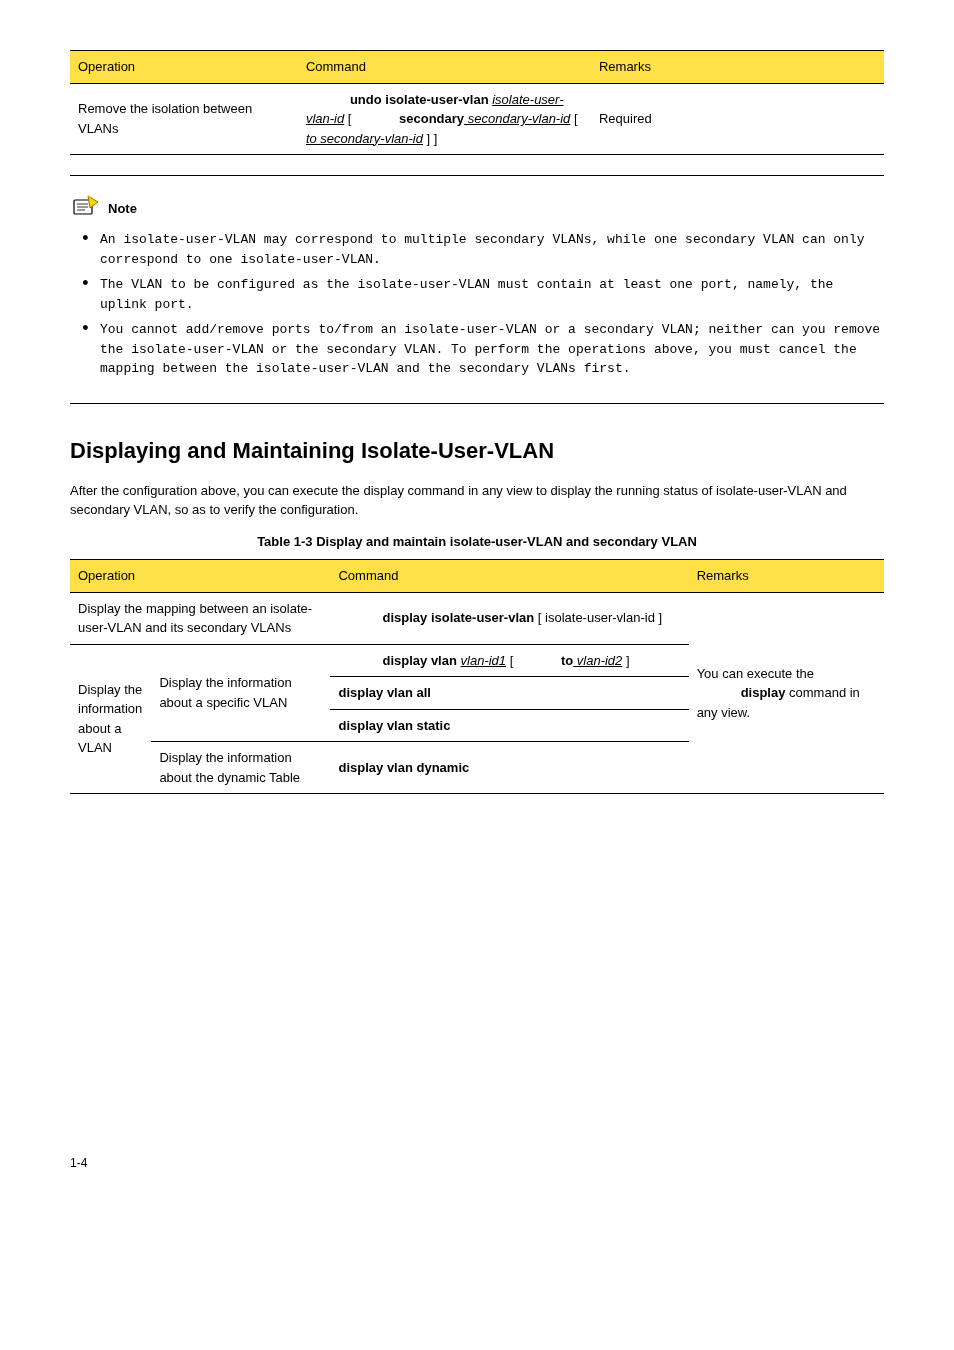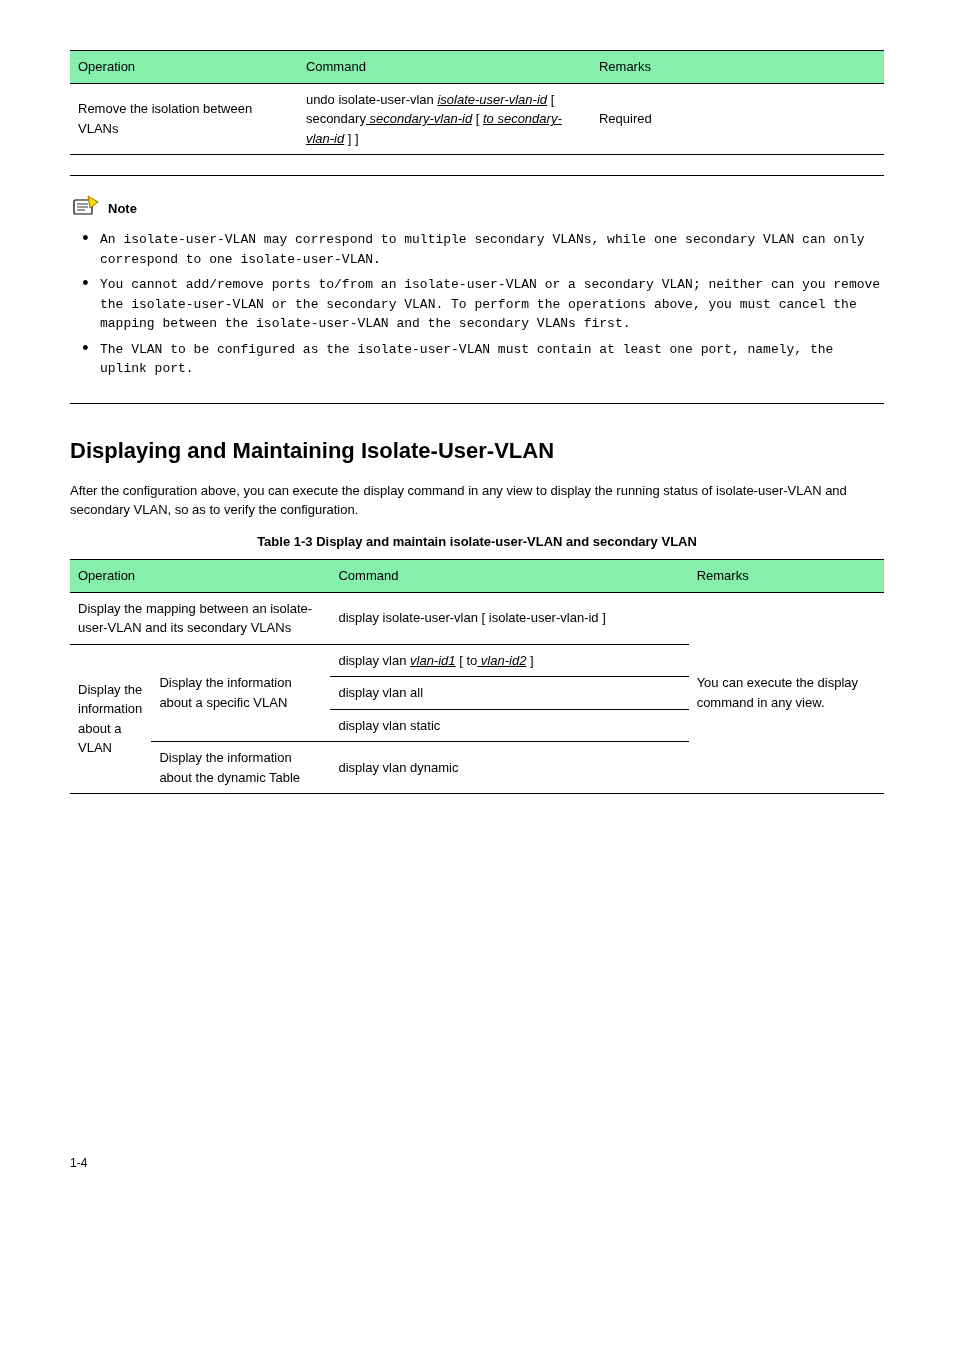--- a/index.html
+++ b/index.html
@@ -19,21 +19,21 @@
     table {
       width: 100%;
       border-collapse: collapse;
       margin-bottom: 20px;
     }
     table.bordered {
       border-top: 1.5px solid #000;
       border-bottom: 1.5px solid #000;
     }
     table.bordered th {
-      background: #86efac;
+      background: #fde047;
       font-weight: normal;
       text-align: left;
       padding: 6px 8px;
       border-bottom: 1px solid #000;
       vertical-align: middle;
     }
     table.bordered td {
       padding: 6px 8px;
       vertical-align: middle;
       border-bottom: 1px solid #000;
@@ -87,21 +87,21 @@
     .table-caption {
       text-align: center;
       font-weight: bold;
       margin-bottom: 8px;
     }
     .page-num {
       text-align: left;
       margin-top: 360px;
       font-size: 12px;
     }
-    .bold { font-weight: normal; }
+    .bold { font-weight: bold; margin-left: 44px; }
     .italic { font-style: italic; text-decoration: underline; }
     .table2 td { text-align: left; }
     .table2 th { text-align: left; }
     .table2 .remarks-col { text-align: left; vertical-align: middle; }
   </style>
 </head>
 <body>
 
 <table class="bordered">
   <thead>
@@ -129,22 +129,22 @@
       <line x1="7" y1="10" x2="18" y2="10" stroke="#000" stroke-width="0.8"></line>
       <line x1="7" y1="13" x2="18" y2="13" stroke="#000" stroke-width="0.8"></line>
       <line x1="7" y1="16" x2="15" y2="16" stroke="#000" stroke-width="0.8"></line>
       <path d="M 18 2 L 28 8 L 20 14 Z" fill="#FFD700" stroke="#8B7500" stroke-width="1"></path>
       <path d="M 18 2 L 22 4 L 20 6 Z" fill="#FFA500"></path>
     </svg>
     <span class="note-label">Note</span>
   </div>
   <ul class="note-list">
     <li>An isolate-user-VLAN may correspond to multiple secondary VLANs, while one secondary VLAN can only correspond to one isolate-user-VLAN.</li>
+    <li>The VLAN to be configured as the isolate-user-VLAN must contain at least one port, namely, the uplink port.</li>
     <li>You cannot add/remove ports to/from an isolate-user-VLAN or a secondary VLAN; neither can you remove the isolate-user-VLAN or the secondary VLAN. To perform the operations above, you must cancel the mapping between the isolate-user-VLAN and the secondary VLANs first.</li>
-    <li>The VLAN to be configured as the isolate-user-VLAN must contain at least one port, namely, the uplink port.</li>
   </ul>
 </div>
 
 <h2>Displaying and Maintaining Isolate-User-VLAN</h2>
 <p class="body-text">After the configuration above, you can execute the display command in any view to display the running status of isolate-user-VLAN and secondary VLAN, so as to verify the configuration.</p>
 
 <div class="table-caption">Table 1-3 Display and maintain isolate-user-VLAN and secondary VLAN</div>
 
 <table class="bordered table2">
   <thead>

